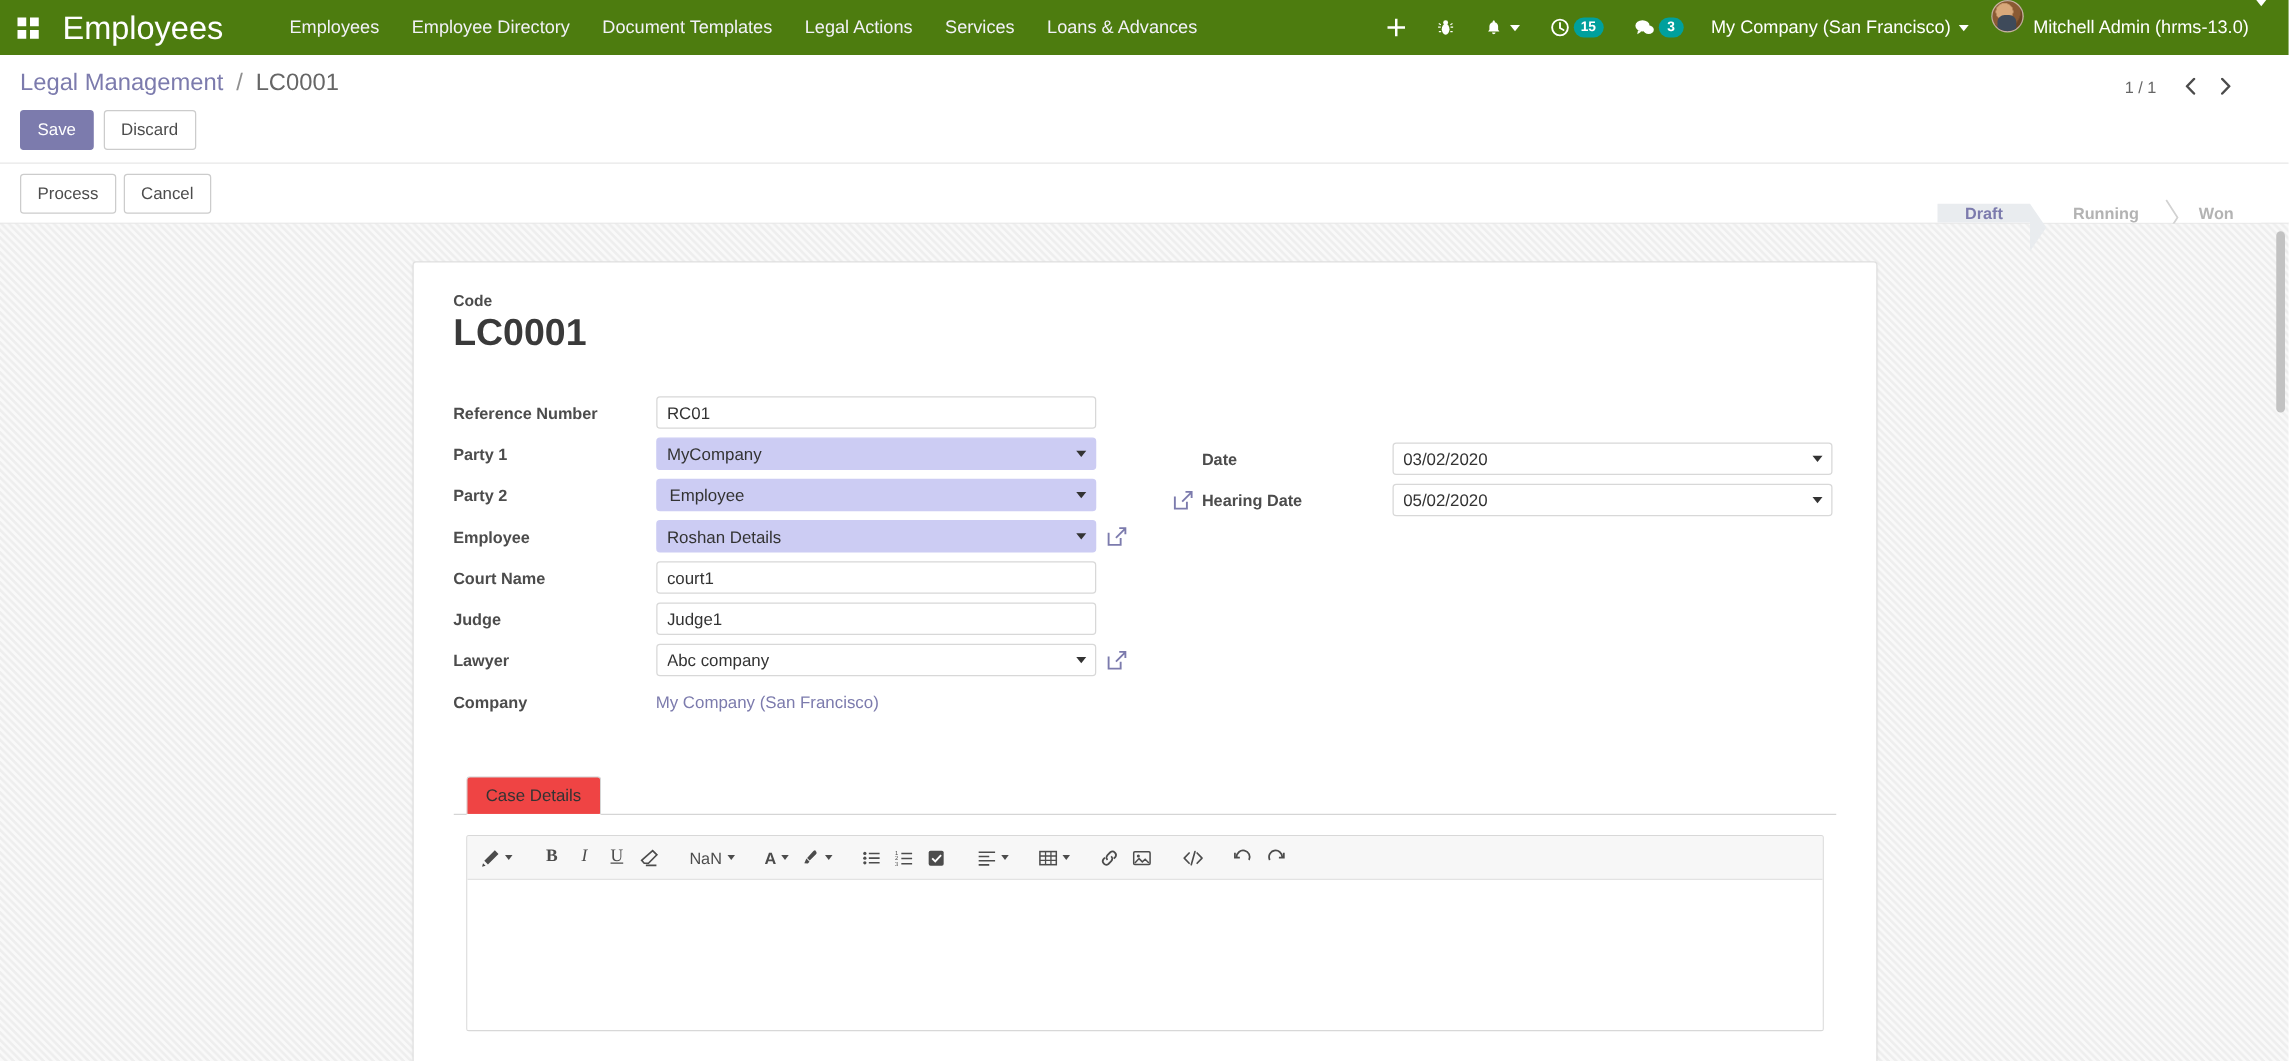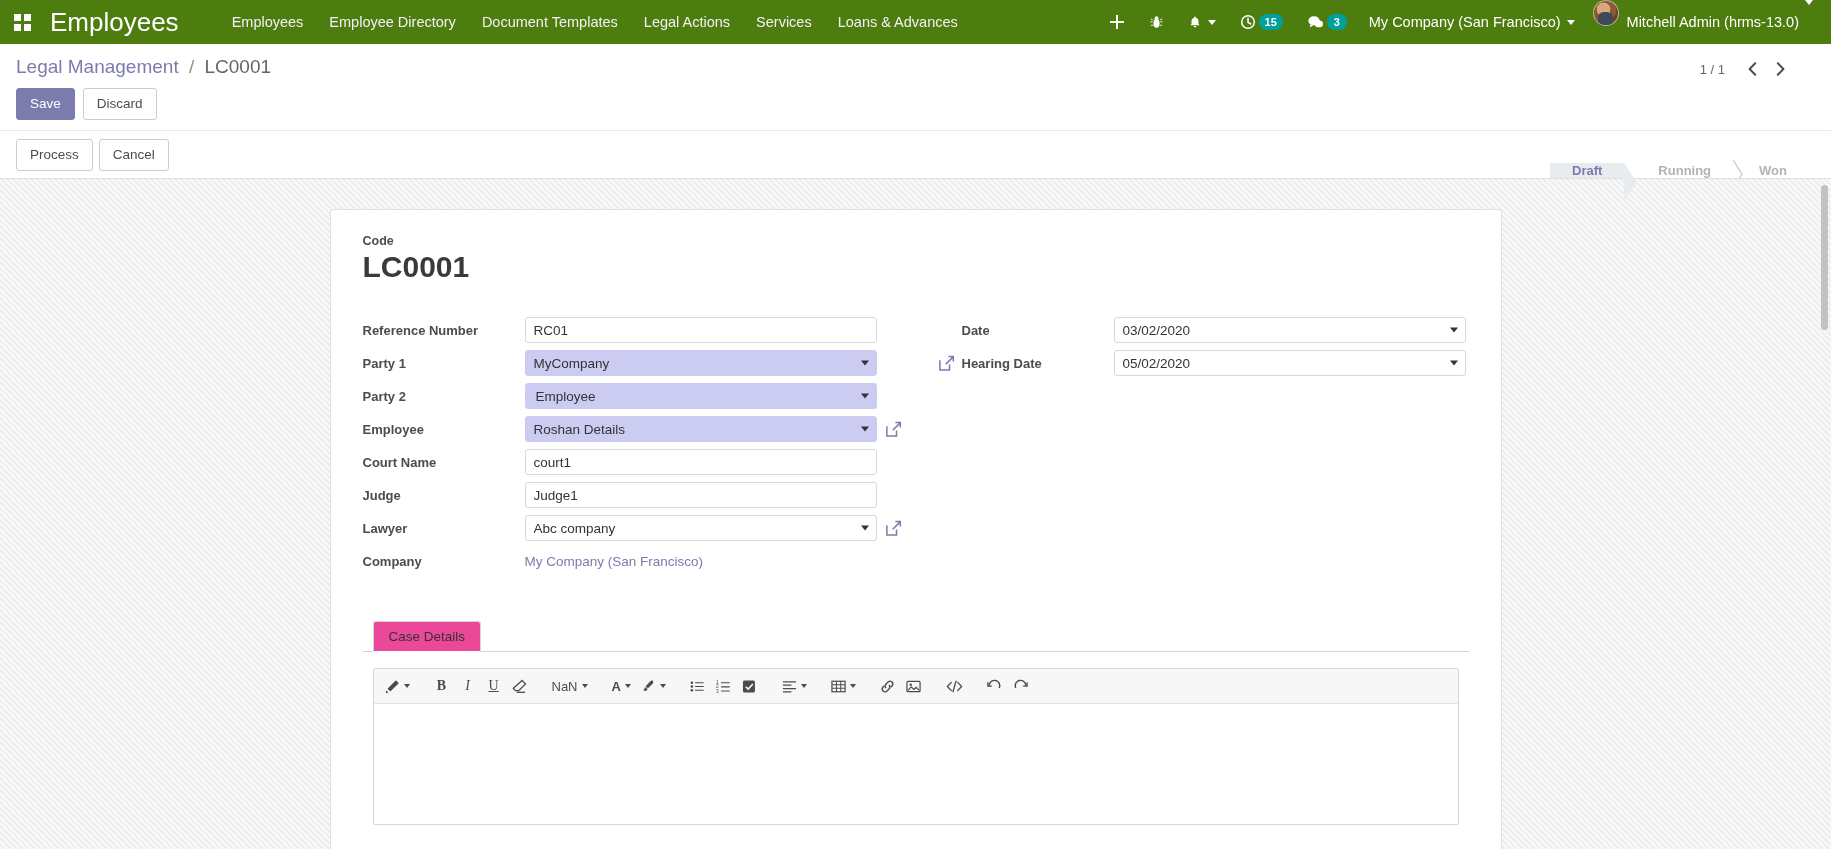--- a/index.html
+++ b/index.html
@@ -166,32 +166,32 @@
     width:100%; height:26px; font-size:13.5px; color:#333;
     border:1px solid #d8d8d8; border-radius:3px; padding:2px 22px 2px 8px;
     background:#fff; font-family:"Liberation Sans", sans-serif; outline:none;
   }
   .date-wrap .sel-caret {
     position:absolute; right:8px; top:50%; transform:translateY(-50%);
     width:0;height:0;border-left:4px solid transparent;border-right:4px solid transparent;border-top:5px solid #333;
     pointer-events:none;
   }
   .readonly-link { color:#7c7bad; font-size:13.5px; cursor:pointer; }
-  .right-col-offset { padding-left:22px; }
+  .right-col-offset { padding-left:22px;margin-top:37px; }
   .right-col-offset .field-label { width:176px; }
 
   
   .notebook { margin-top:40px; }
   .nb-tabs { display:flex; border-bottom:1px solid #d5d5d5; padding-left:10px; }
   .nb-tab {
     padding:7px 15px; font-size:13.5px; color:#4c4c4c; cursor:pointer;
     border:1px solid transparent; border-bottom:none; margin-bottom:-1px;
     border-radius:3px 3px 0 0;
   }
-  .nb-tab.active { background:#ec4899; border-color:#d5d5d5; border-bottom:1px solid #fff; color:#333; }
+  .nb-tab.active { background:#ef4444; border-color:#d5d5d5; border-bottom:1px solid #fff; color:#333; }
   .nb-page { padding:16px 10px 0 10px; }
 
   .editor-box { border:1px solid #d8d8d8; border-radius:2px; }
   .editor-toolbar {
     display:flex; align-items:center; gap:0; padding:4px 6px;
     background:#f7f7f7; border-bottom:1px solid #e3e3e3; flex-wrap:nowrap;
   }
   .tb-group { display:flex; align-items:center; }
   .tb-btn {
     min-width:26px; height:26px; padding:0 5px;

